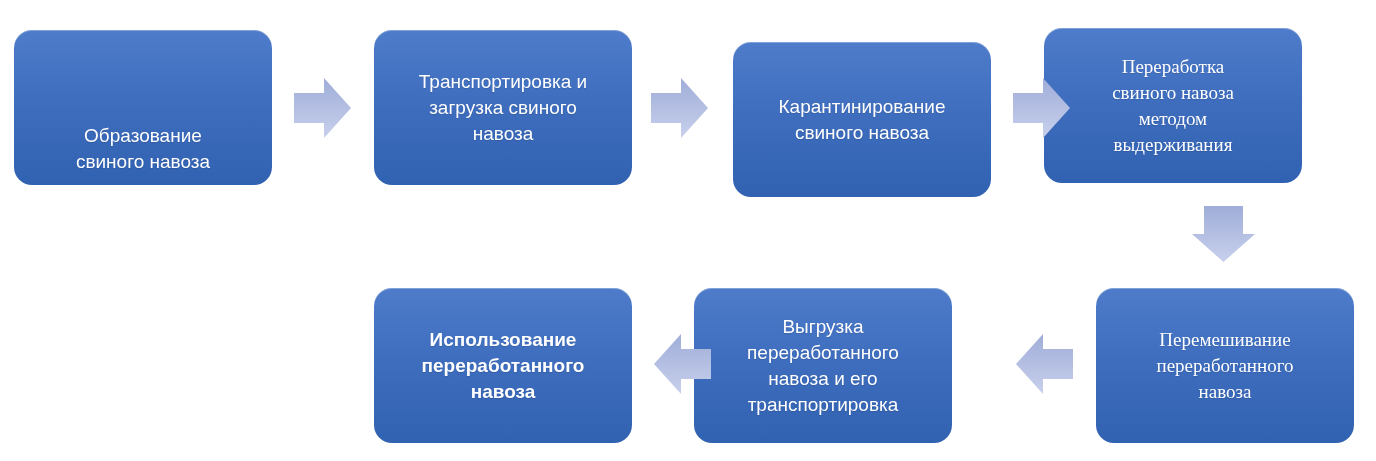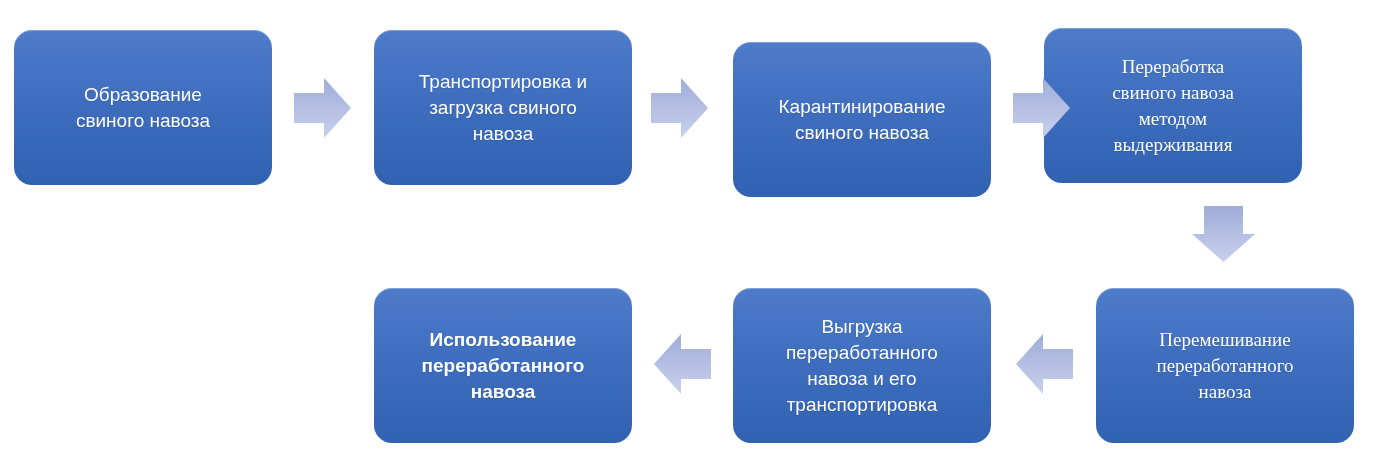--- a/index.html
+++ b/index.html
@@ -39,21 +39,21 @@
   .arrow {
     position: absolute;
     display: block;
   }
 </style>
 </head>
 <body>
 
 <div class="canvas">
 
-  <div class="node" style="left:14px; top:30px;">
+  <div class="node" style="left:14px; top:30px;align-items:flex-end;">
     <span class="node-label">Образование
 свиного навоза</span>
   </div>
 
   <div class="node" style="left:374px; top:30px;">
     <span class="node-label">Транспортировка и
 загрузка свиного
 навоза</span>
   </div>
 
@@ -68,21 +68,21 @@
 методом
 выдерживания</span>
   </div>
 
   <div class="node" style="left:1096px; top:288px;font-family:Liberation Serif, serif;">
     <span class="node-label">Перемешивание
 переработанного
 навоза</span>
   </div>
 
-  <div class="node" style="left:733px; top:288px;">
+  <div class="node" style="left:694px; top:288px;">
     <span class="node-label">Выгрузка
 переработанного
 навоза и его
 транспортировка</span>
   </div>
 
   <div class="node" style="left:374px; top:288px;font-weight:bold;">
     <span class="node-label">Использование
 переработанного
 навоза</span>

